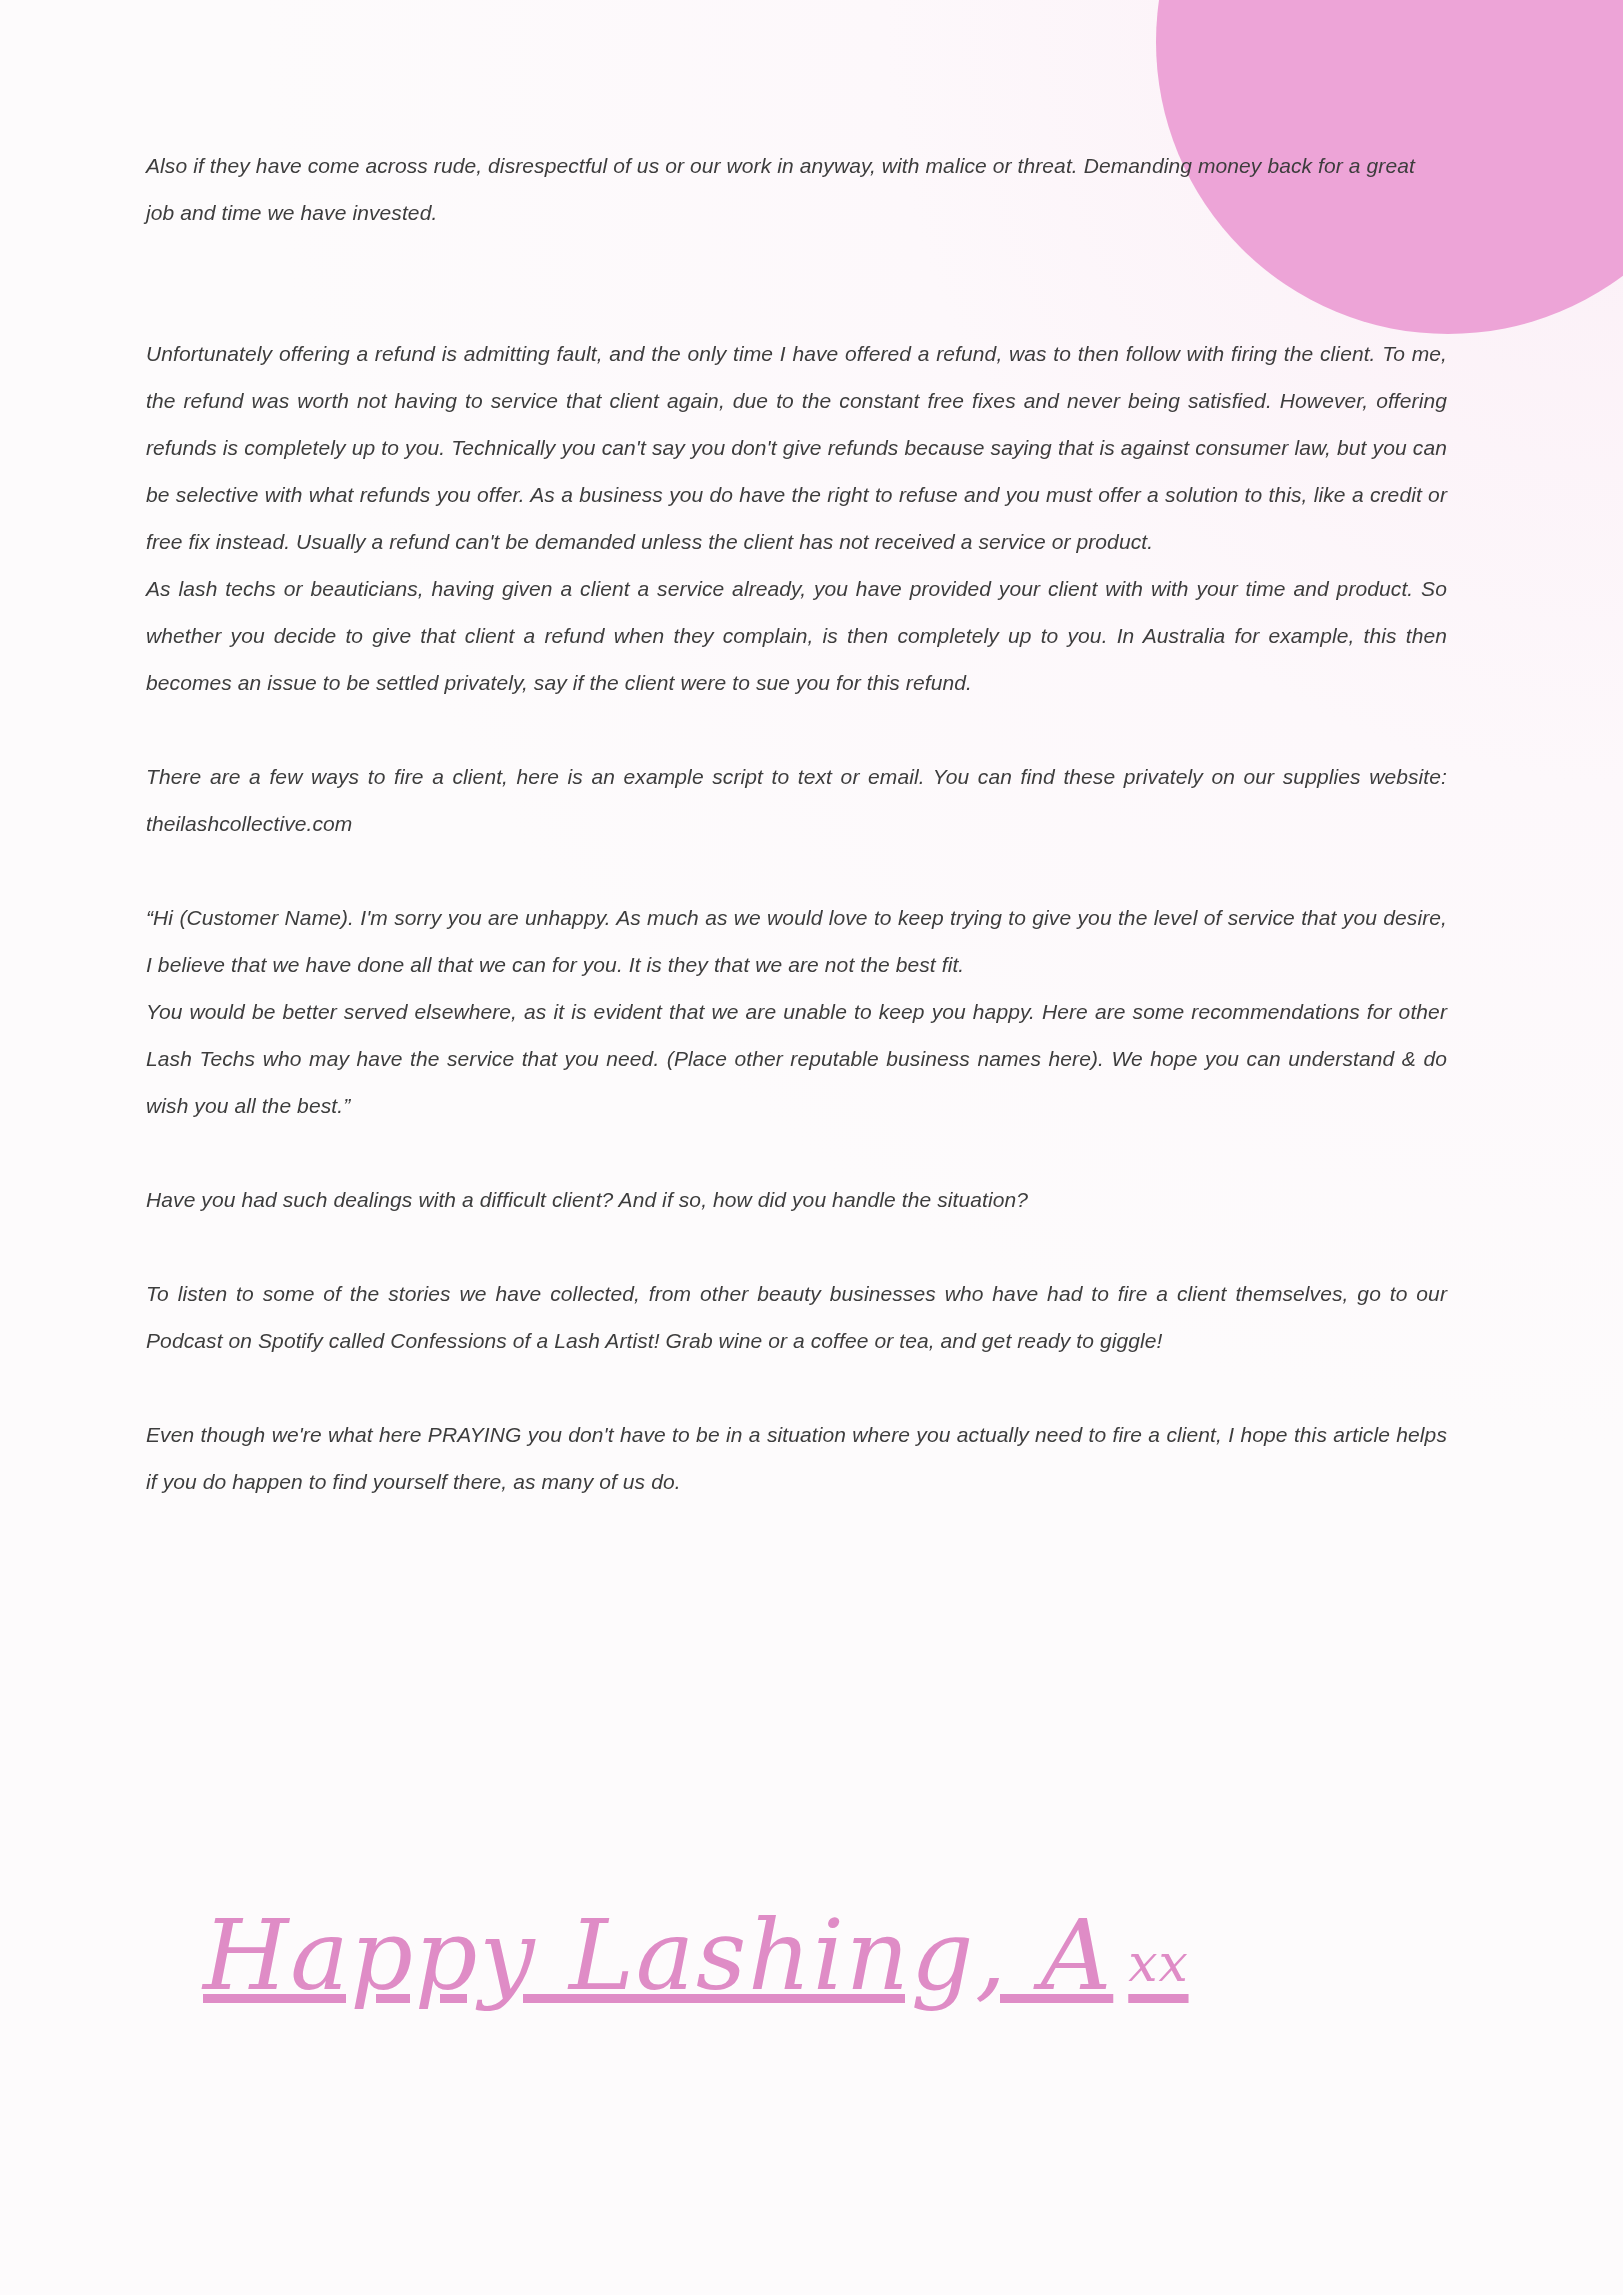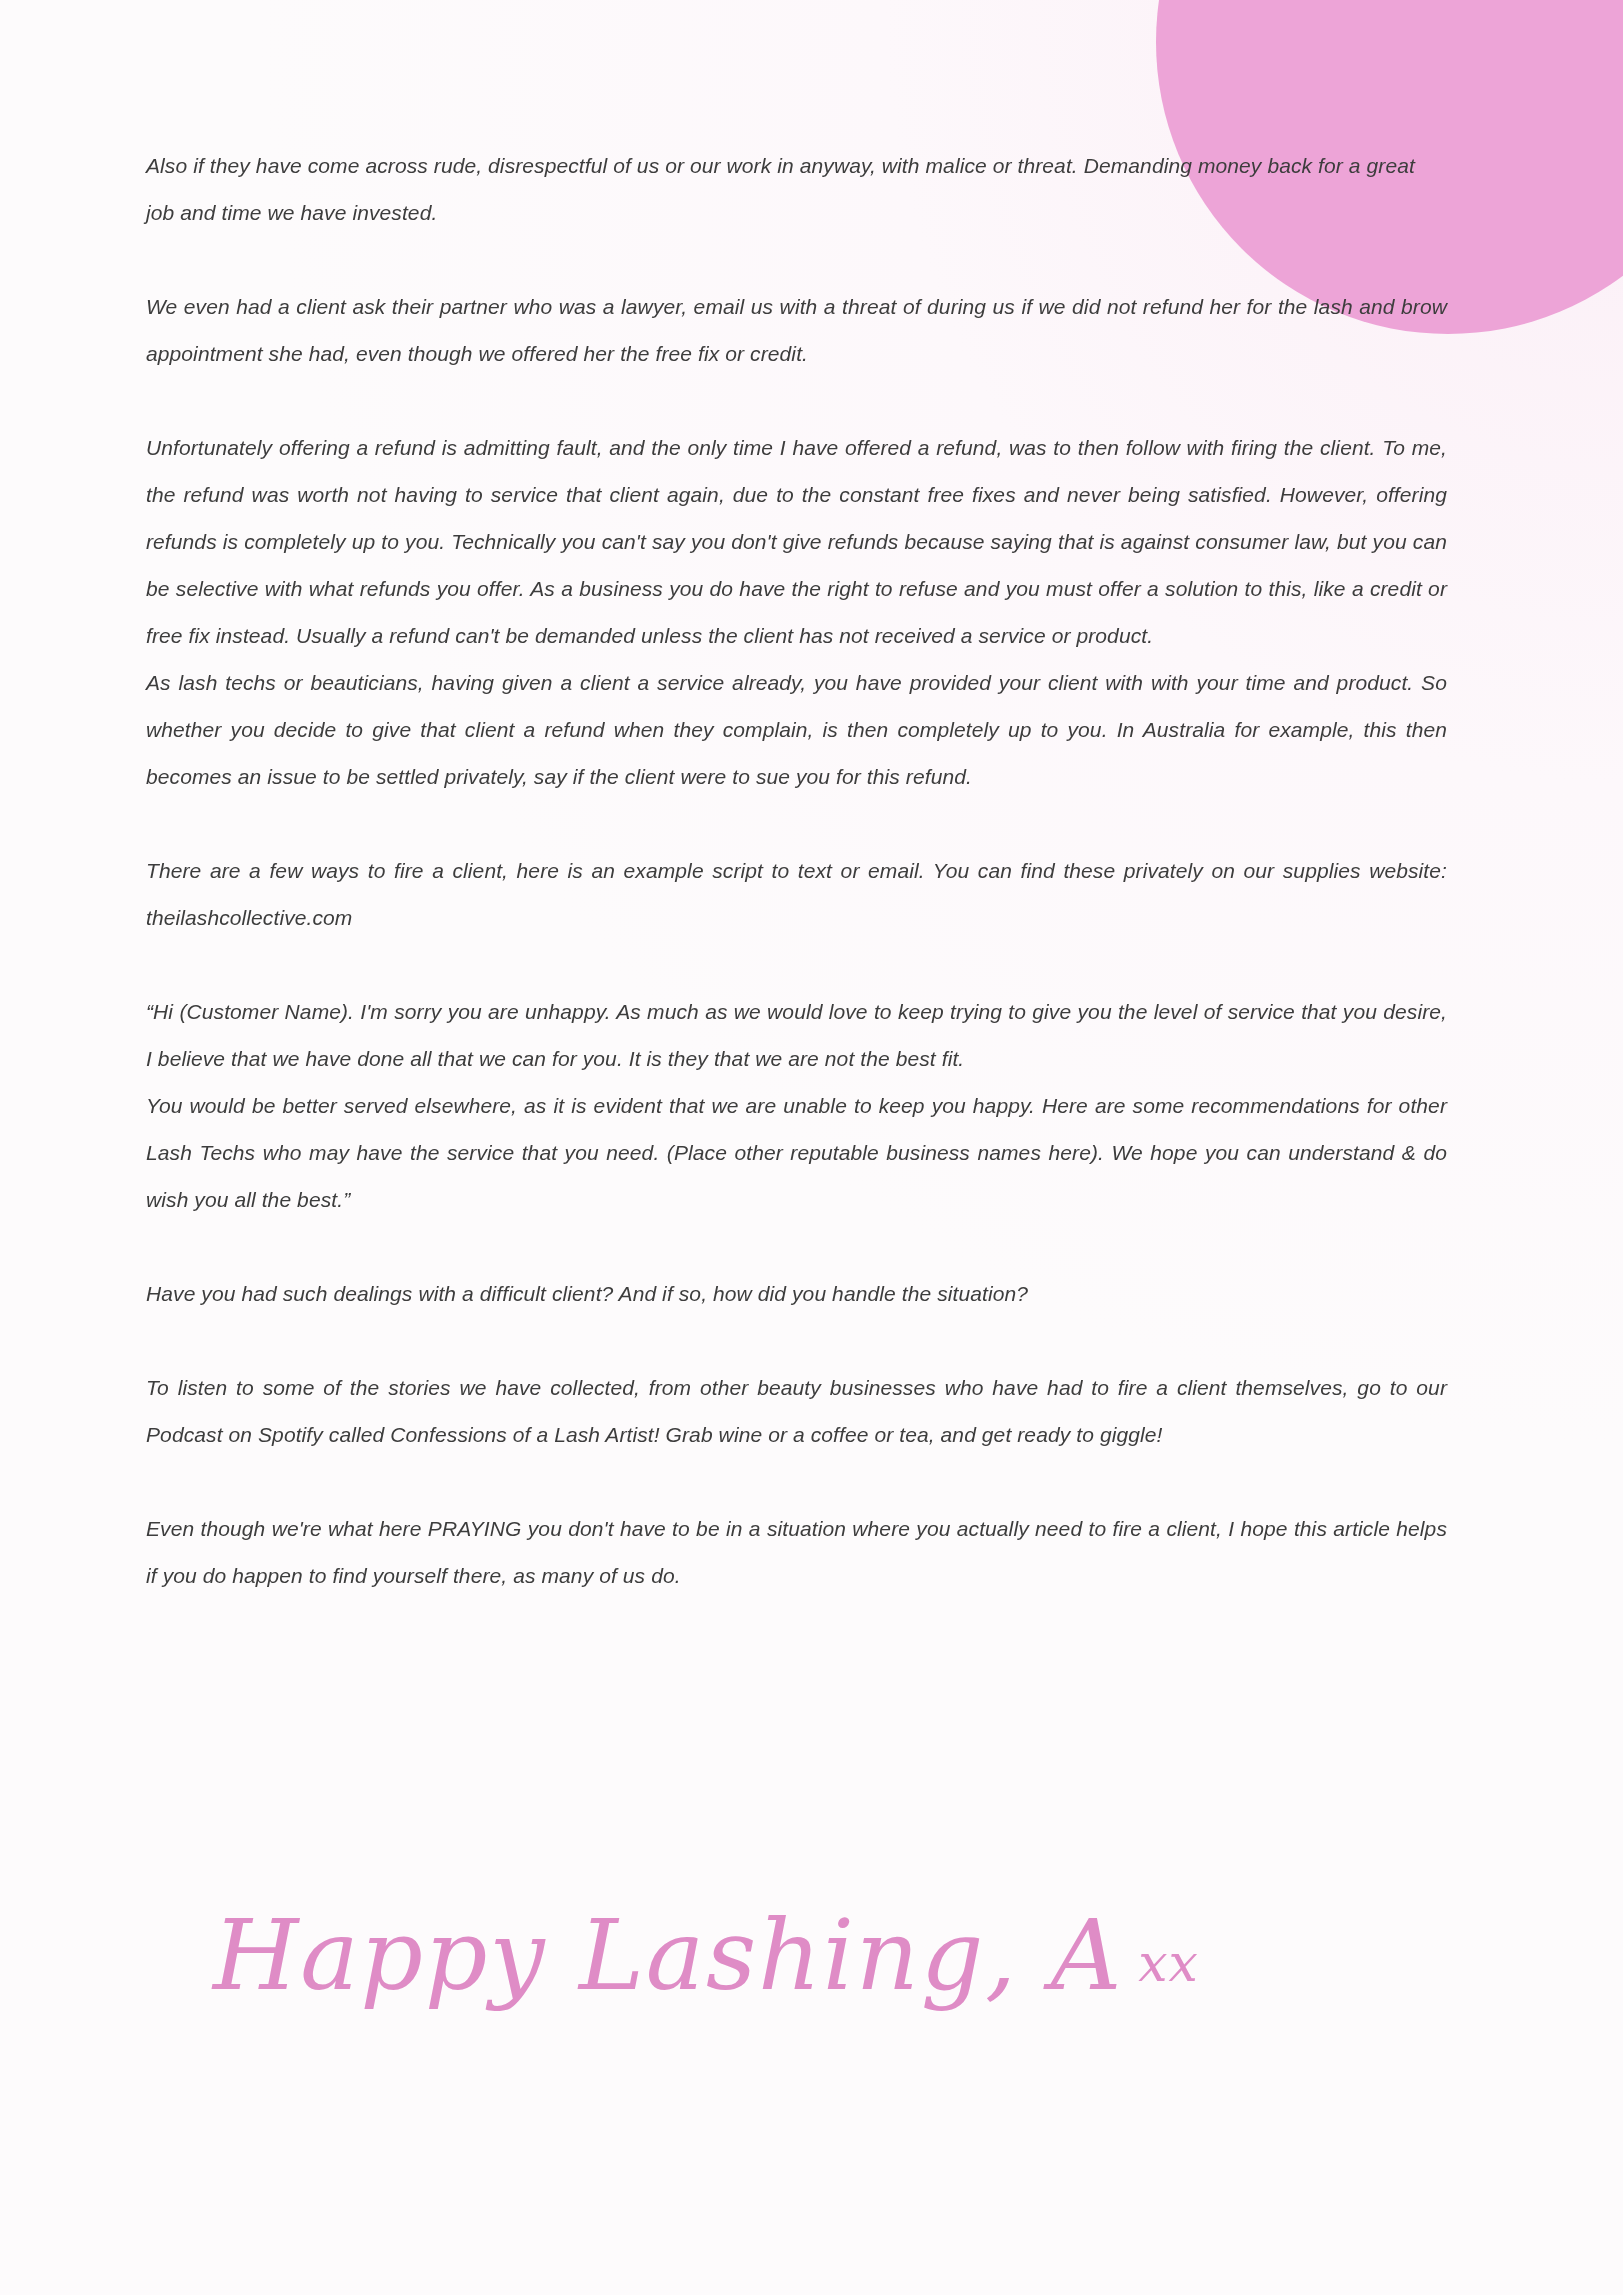--- a/index.html
+++ b/index.html
@@ -58,50 +58,50 @@
   }
   .gap {
     height: 47px;
   }
   .gap-sm {
     height: 0px;
   }
 
   #signature {
     position: absolute;
-    left: 213px;
+    left: 203px;
     top: 1898px;
     width: 1168px;
     font-family: "DejaVu Serif", serif;
     font-style: italic;
     font-size: 98px;
     color: #df8cc6;
     letter-spacing: 1.7px;
     white-space: nowrap;
+    text-decoration: underline;
   }
   #signature .kiss {
     font-size: 52px;
     letter-spacing: 0.8px;
     vertical-align: 8.3px;
     padding-left: 15px;
   }
 </style>
 </head>
 <body>
 
 <div id="page">
 
   <div id="corner-blob"></div>
 
   <div id="content">
 
     <p class="body-text">Also if they have come across rude, disrespectful of us or our work in anyway, with malice or threat. Demanding money back for a great job and time we have invested.</p>
     <div class="gap"></div>
 
-    <p class="body-text just">We even had a client ask their partner who was a lawyer, email us with a threat of during us if we did not refund her for the lash and brow appointment she had, even though we offered her the free fix or credit.</p>
     <div class="gap"></div>
 
     <p class="body-text just">Unfortunately offering a refund is admitting fault, and the only time I have offered a refund, was to then follow with firing the client. To me, the refund was worth not having to service that client again, due to the constant free fixes and never being satisfied. However, offering refunds is completely up to you. Technically you can't say you don't give refunds because saying that is against consumer law, but you can be selective with what refunds you offer. As a business you do have the right to refuse and you must offer a solution to this, like a credit or free fix instead. Usually a refund can't be demanded unless the client has not received a service or product.</p>
     <div class="gap-sm"></div>
 
     <p class="body-text just">As lash techs or beauticians, having given a client a service already, you have provided your client with with your time and product. So whether you decide to give that client a refund when they complain, is then completely up to you. In Australia for example, this then becomes an issue to be settled privately, say if the client were to sue you for this refund.</p>
     <div class="gap"></div>
 
     <p class="body-text just">There are a few ways to fire a client, here is an example script to text or email. You can find these privately on our supplies website: theilashcollective.com</p>
     <div class="gap"></div>

